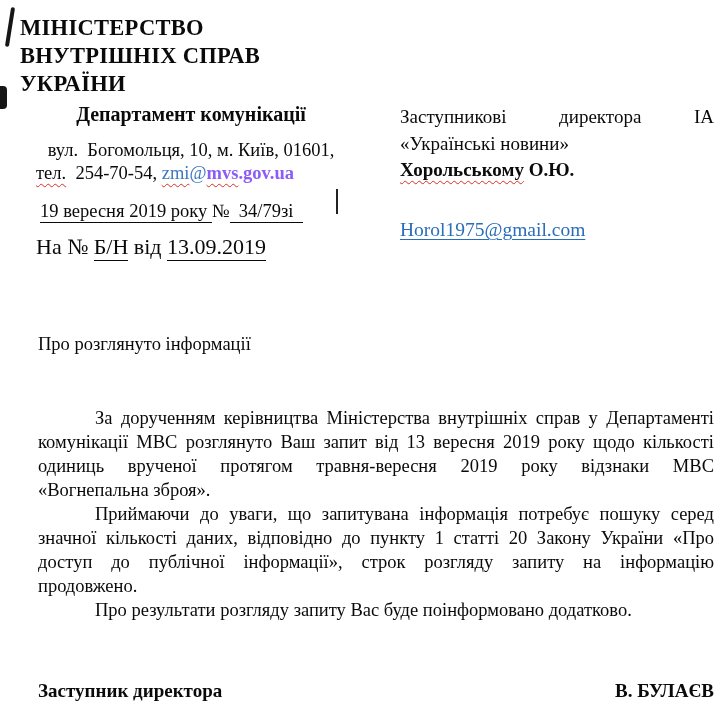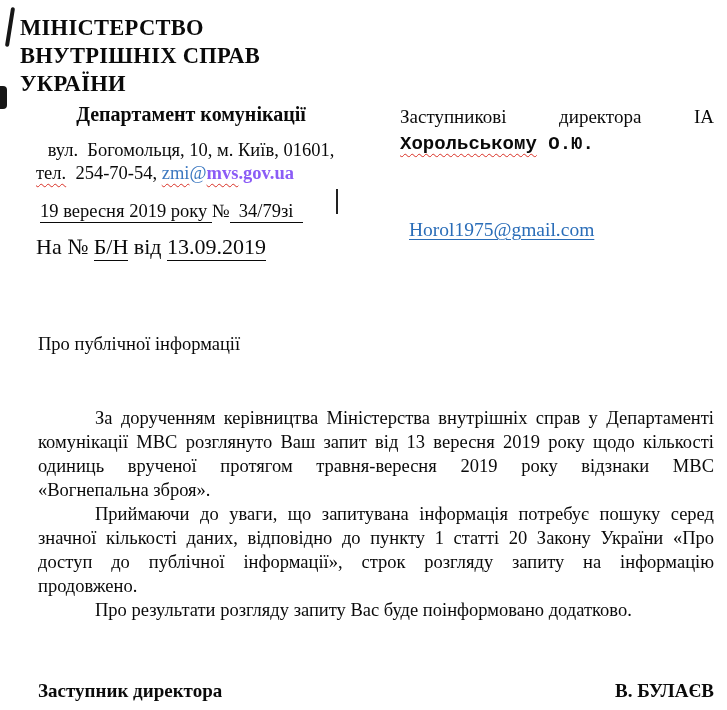--- a/index.html
+++ b/index.html
@@ -15,31 +15,31 @@
   .org-line { text-align:left; font-weight:bold; font-size:22.5px; line-height:28px; letter-spacing:.3px; }
   .dept { text-align:center; font-weight:bold; font-size:20px; line-height:24px; margin-top:4px; }
   .addr1 { margin-top:13px; text-align:center; font-size:18.5px; line-height:23px; white-space:pre; }
   .addr2 { margin-left:16px; font-size:18.5px; line-height:23px; white-space:pre; }
   .outgoing { margin-top:15px; margin-left:20px; font-size:18.5px; line-height:23px; white-space:pre; }
   .incoming { margin-top:12px; margin-left:16px; font-size:22px; line-height:23px; white-space:pre; }
 
   .uline { border-bottom:1.5px solid #0a0a0a; padding-bottom:1px; white-space:pre; }
   .wavy  { text-decoration:underline; text-decoration-style:wavy; text-decoration-color:#d93025;
            text-decoration-thickness:1px; text-underline-offset:4px; }
-  a.link-blue { color:#2a6db8; text-decoration:underline; text-underline-offset:3px; cursor:pointer;margin-left:9px; }
+  a.link-blue { color:#2a6db8; text-decoration:underline; text-underline-offset:3px; cursor:pointer; }
   .link-plain { color:#3c78c0; text-decoration:none; cursor:pointer; }
   .link-domain { color:#8b5cf6; font-weight:bold; }
 
   #text-cursor { left:336px; top:189px; width:2px; height:25px; background:#222; }
 
   
   #right-col { left:400px; top:104px; width:314px; font-size:19px; }
   .adr-line1 { display:flex; justify-content:space-between; line-height:26.5px;gap:20px; }
   .adr-line  { line-height:26.5px; }
-  .adr-name  { line-height:26.5px; font-weight:bold;font-family:Liberation Mono, monospace; }
+  .adr-name  { line-height:26.5px; font-weight:bold; }
   #recipient-email { left:400px; top:219px; font-size:19.5px; }
 
   
   #subject { left:38px; top:334px; font-size:18.5px; }
   #body-text { left:38px; top:406px; width:676px; font-size:18.5px; }
   .body-line { line-height:24px; text-align:justify; text-align-last:justify; }
   .body-line.first { text-indent:57px; }
   .body-line.last  { text-align-last:left; }
 
   
@@ -74,26 +74,27 @@
   </div>
 
   <div class="abs" id="text-cursor"></div>
 
   <div class="abs" id="right-col">
     <div class="adr-line1">
       <span>Заступникові</span>
       <span>директора</span>
       <span>ІА</span>
     </div>
+    <div class="adr-line">«Українські новини»</div>
     <div class="adr-name"><span class="wavy">Хорольському</span><span> О.Ю.</span></div>
   </div>
 
   <a class="abs link-blue" id="recipient-email">Horol1975@gmail.com</a>
 
-  <div class="abs" id="subject">Про публічної інформації</div>
+  <div class="abs" id="subject">Про розглянуто інформації</div>
 
   <div class="abs" id="body-text">
     <div>
       <div class="body-line first">За дорученням керівництва Міністерства внутрішніх справ у Департаменті</div>
       <div class="body-line">комунікації МВС розглянуто Ваш запит від 13 вересня 2019 року щодо кількості</div>
       <div class="body-line">одиниць врученої протягом травня-вересня 2019 року відзнаки МВС</div>
       <div class="body-line last">«Вогнепальна зброя».</div>
     </div>
     <div>
       <div class="body-line first">Приймаючи до уваги, що запитувана інформація потребує пошуку серед</div>

